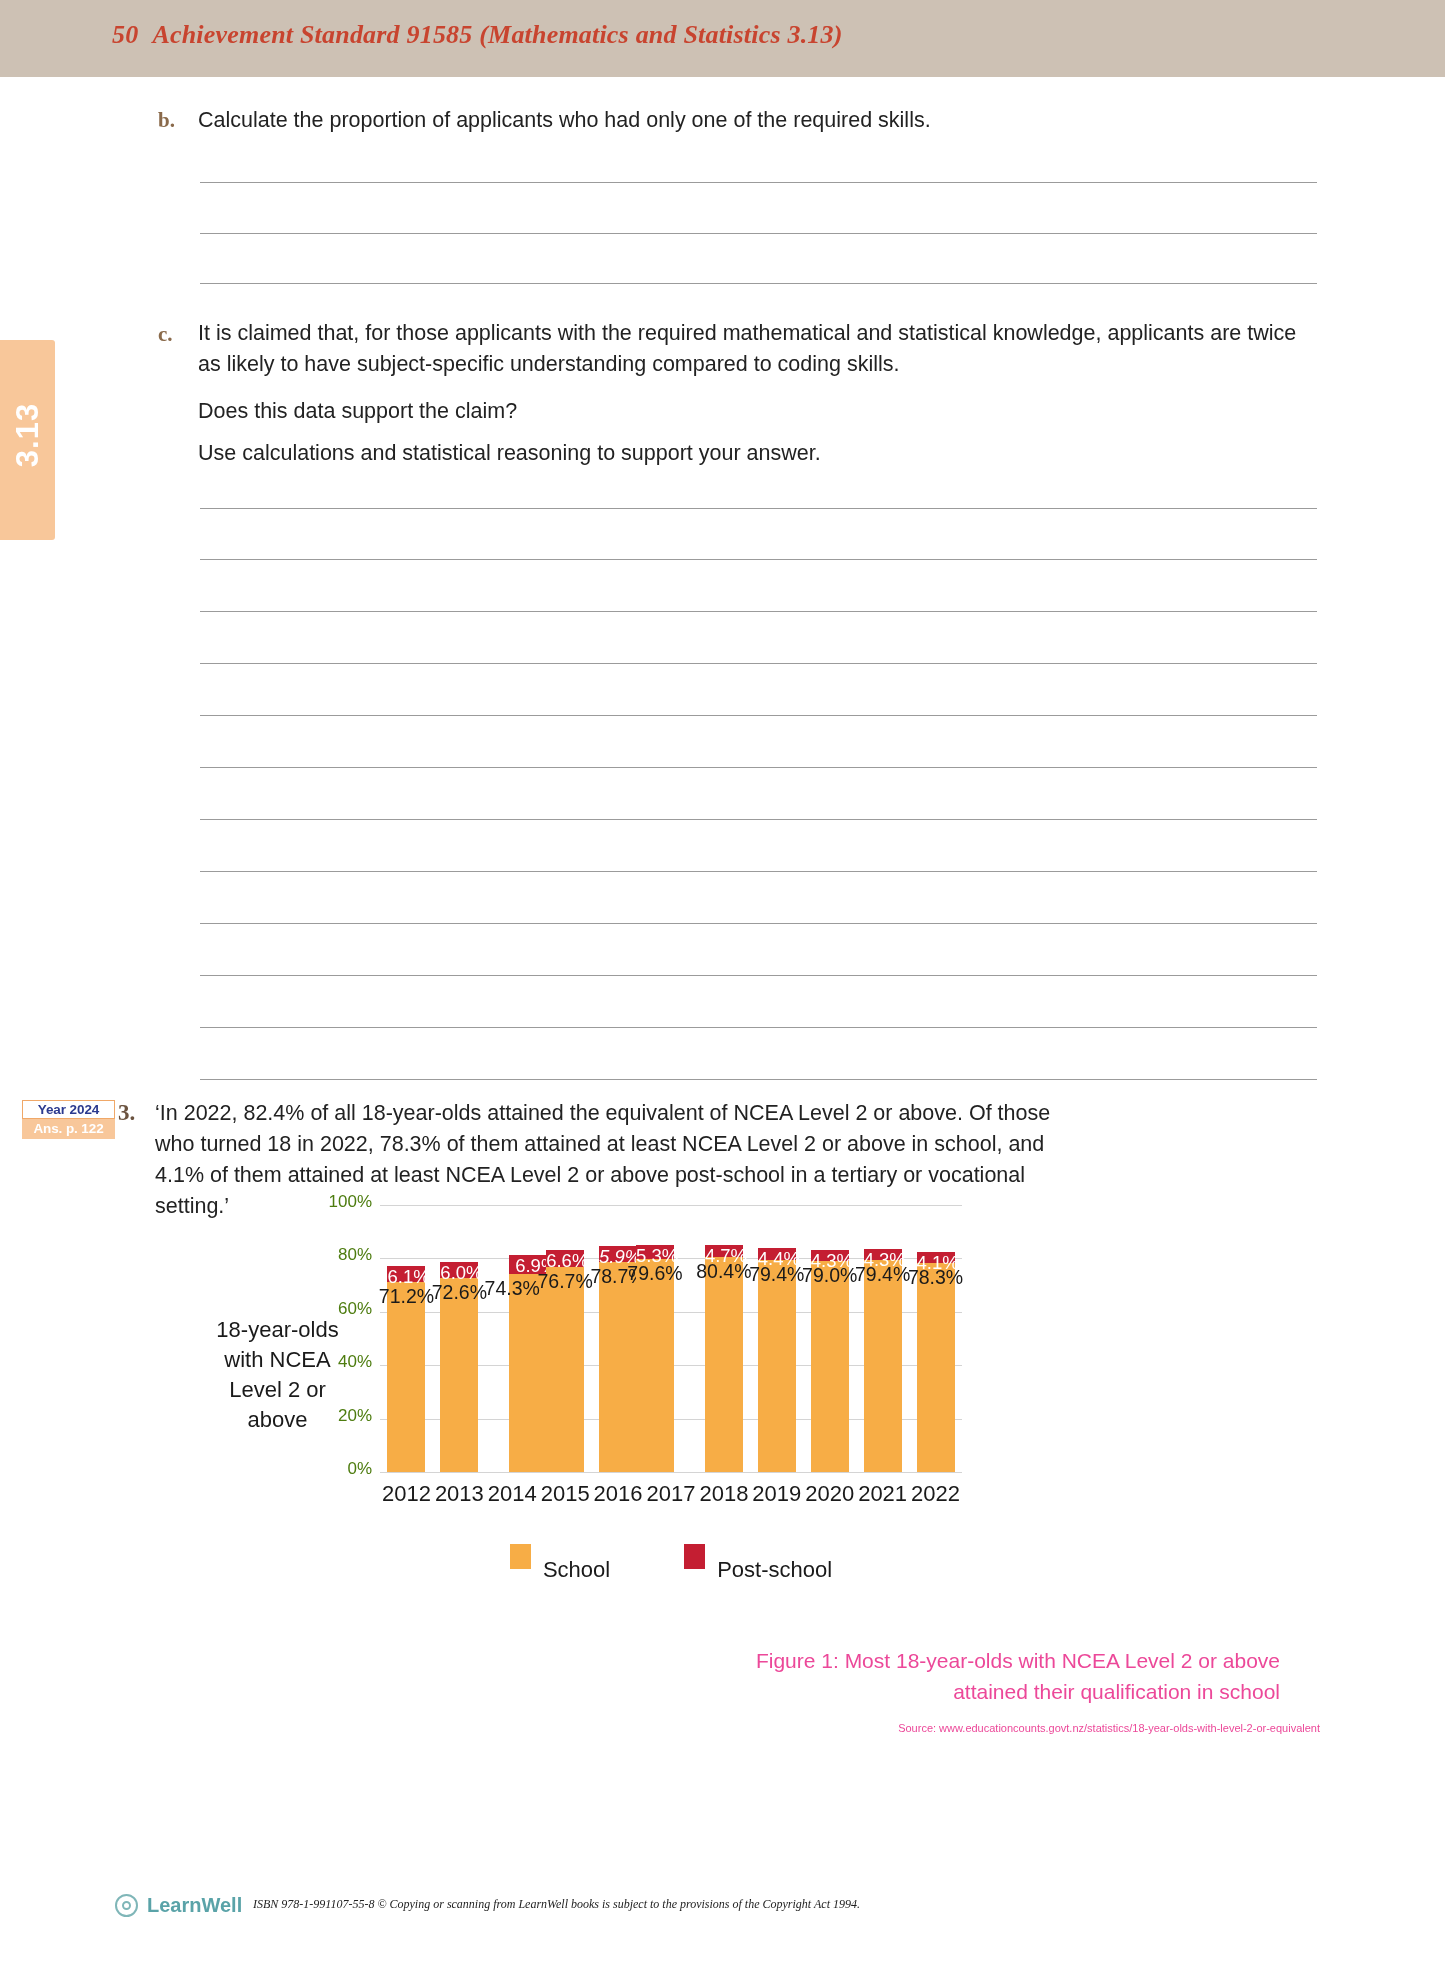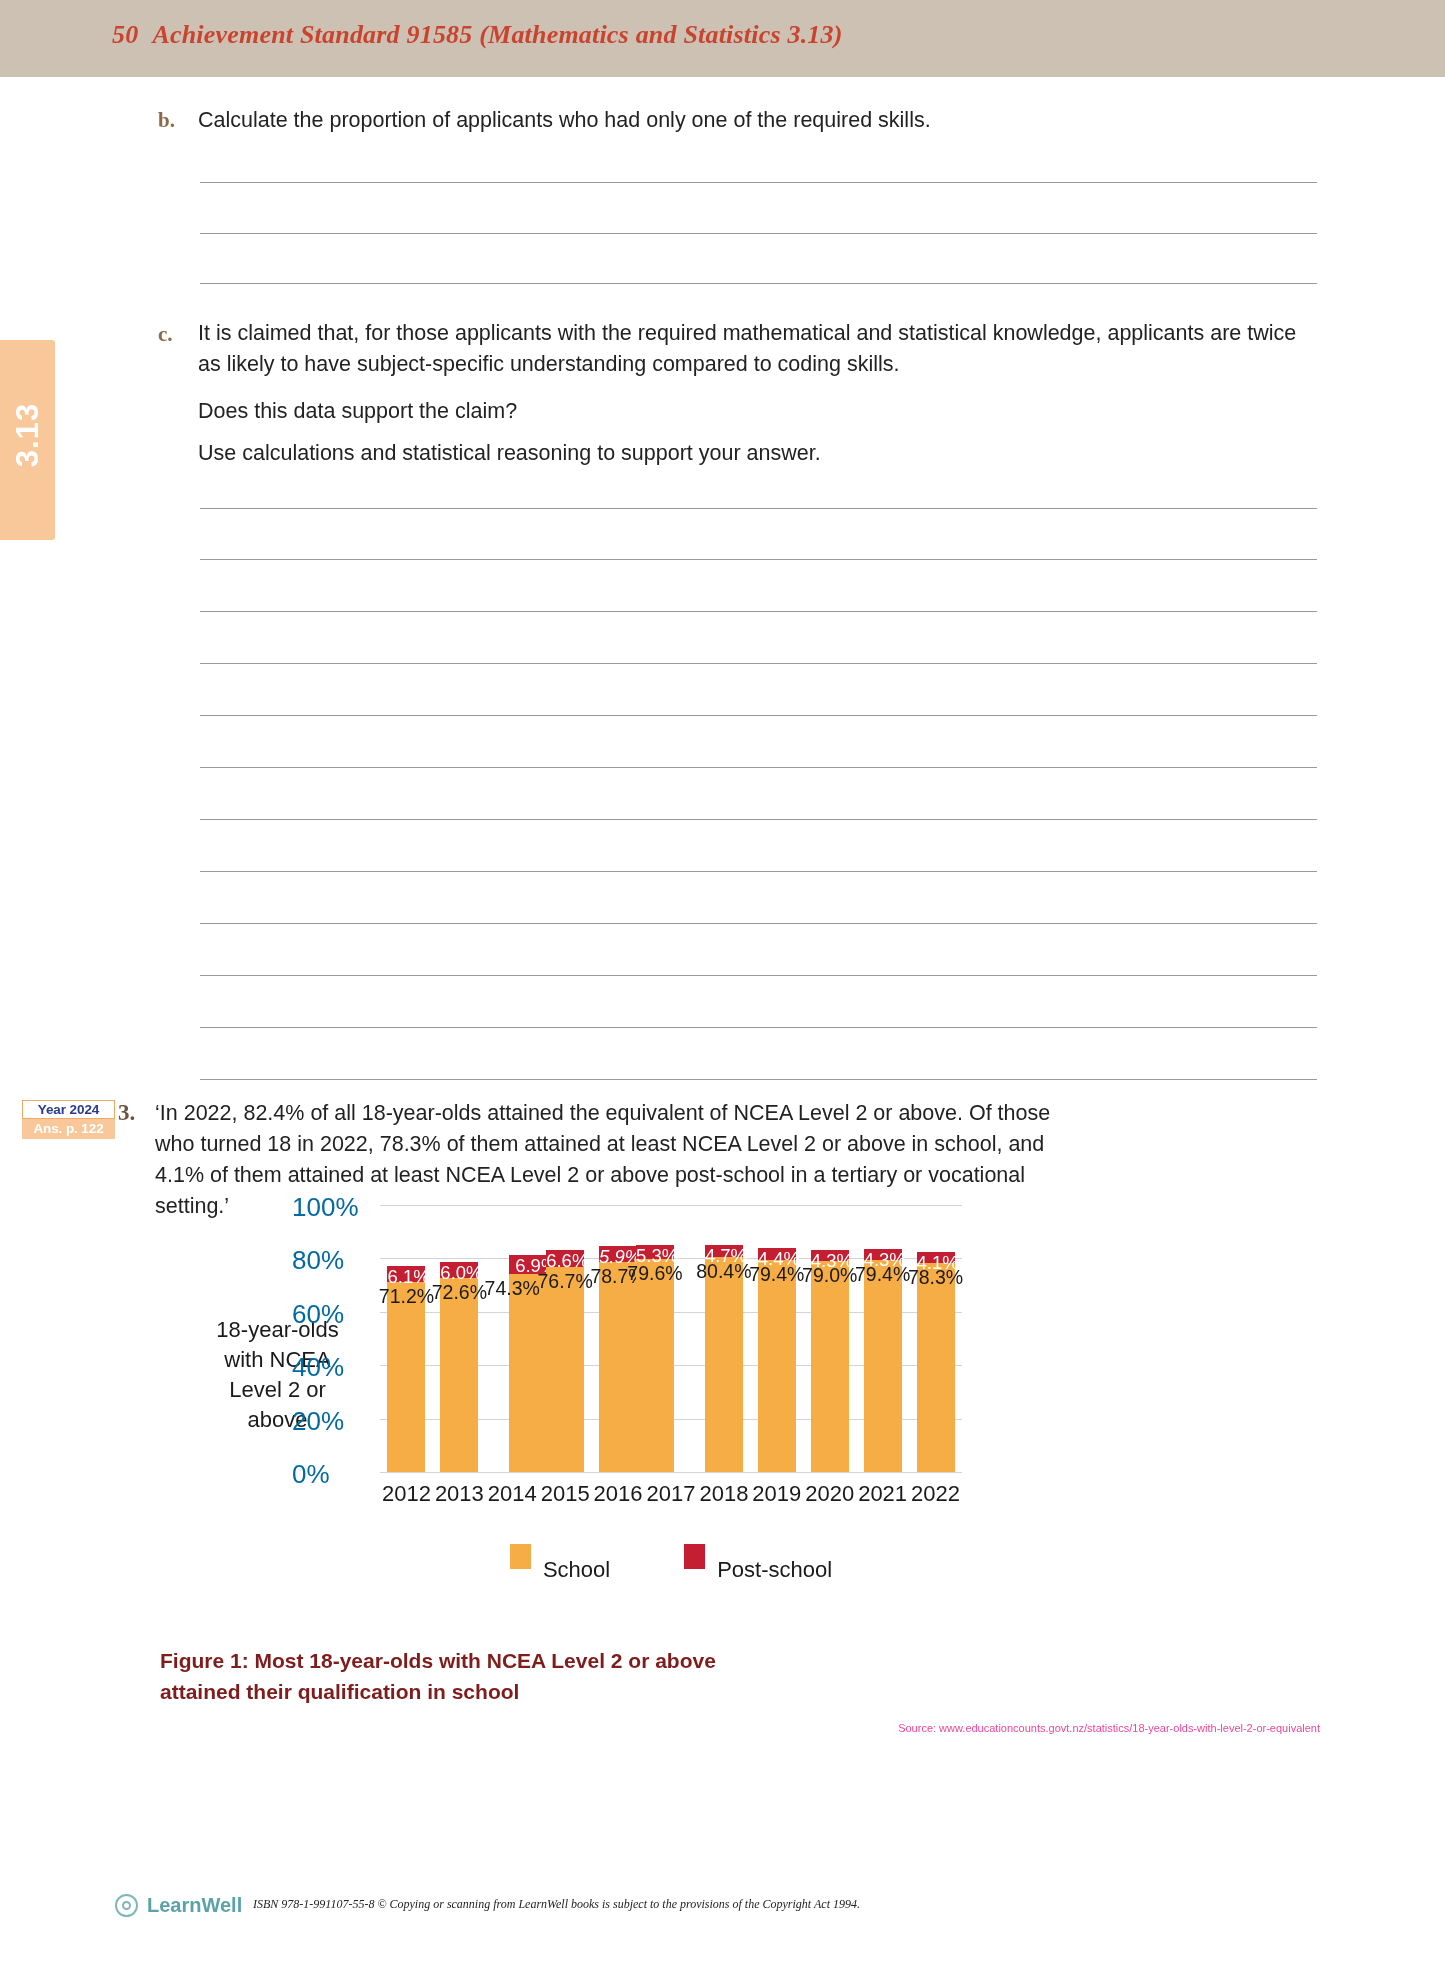--- a/index.html
+++ b/index.html
@@ -150,22 +150,23 @@
     top: 110px;
     width: 155px;
     text-align: center;
     font-size: 22px;
     line-height: 30px;
     color: #1a1a1a;
   }
   .ytick {
     position: absolute;
     width: 80px;
-    font-size: 26px;
-    color: #0369a1;
+    text-align: right;
+    font-size: 17px;
+    color: #4d7c0f;
   }
   .gridline {
     position: absolute;
     left: 180px;
     width: 582px;
     height: 1px;
     background: #d4d4d4;
   }
   .plot {
     position: absolute;
@@ -237,25 +238,25 @@
   .legend-label {
     font-size: 22px;
     color: #1a1a1a;
     margin-top: 28px;
   }
   .fig-caption {
     position: absolute;
     left: 160px;
     top: 1645px;
     width: 1120px;
-    text-align: left;
+    text-align: right;
     font-size: 21px;
-    font-weight: bold;
+    font-weight: normal;
     line-height: 31px;
-    color: #7f1d1d;
+    color: #ec4899;
   }
   .fig-source {
     position: absolute;
     left: 160px;
     top: 1722px;
     width: 1160px;
     text-align: right;
     font-size: 11px;
     color: #ec4899;
   }

